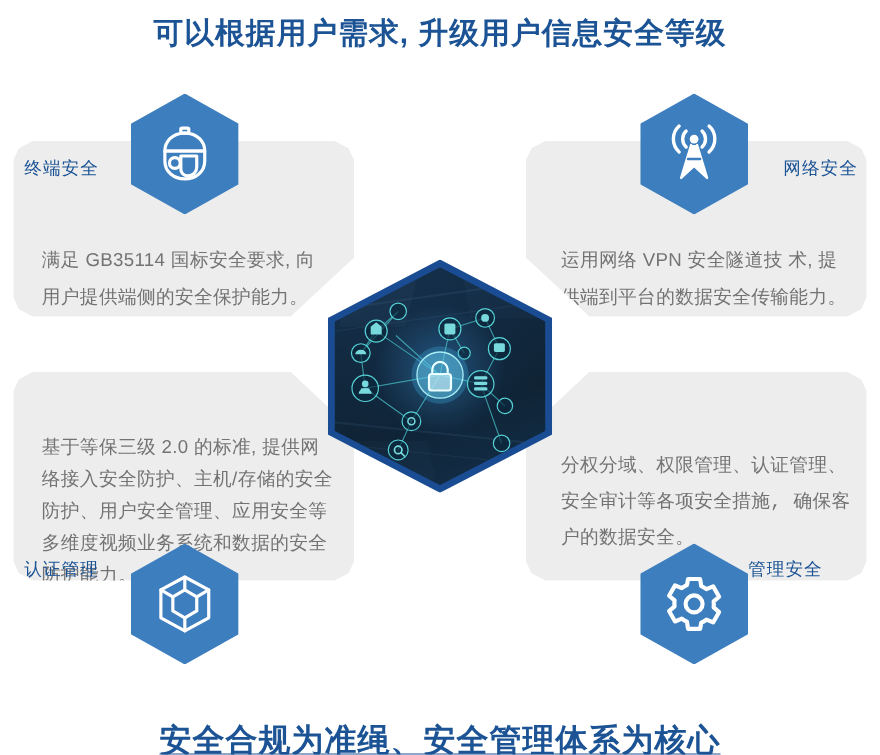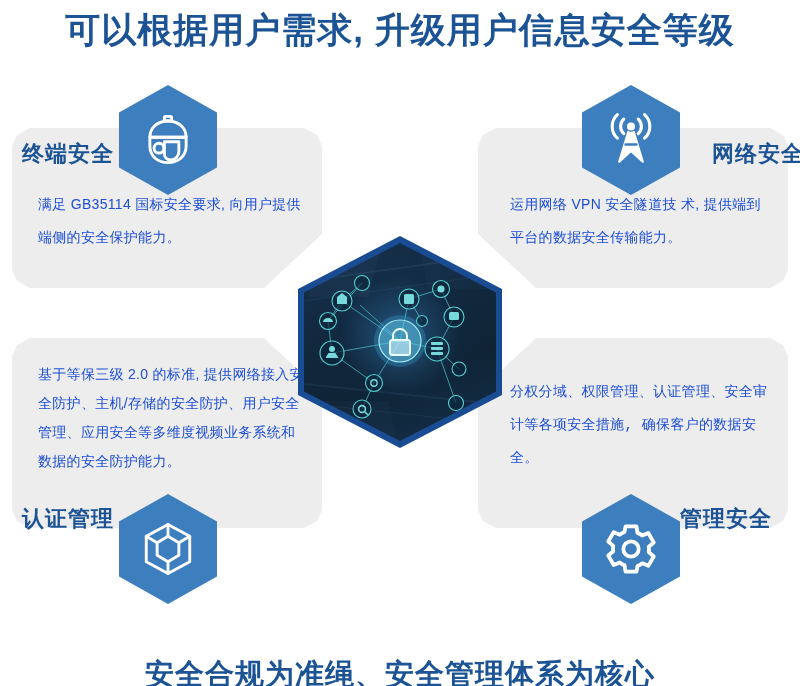--- a/index.html
+++ b/index.html
@@ -21,48 +21,49 @@
     left: 0;
     width: 800px;
     text-align: center;
     color: #1b5395;
     font-weight: bold;
     letter-spacing: 1px;
     white-space: nowrap;
   }
   #page-title {
     top: 8px;
-    font-size: 35px;
+    font-size: 27px;
     line-height: 44px;
   }
   #page-footer {
     top: 652px;
     font-size: 29px;
     line-height: 44px;
     text-decoration: underline;
   }
 
   
   .card {
     position: absolute;
     background: #ededed;
     box-sizing: border-box;
   }
   .card-body {
     position: absolute;
-    color: #1d4ed8;
-    font-size: 14px;
+    color: #737373;
+    font-size: 17px;
     line-height: 33px;
     letter-spacing: 0.3px;
+    margin-top: 32px;
   }
   .card-title {
     position: absolute;
     color: #1b5395;
-    font-size: 22px;
-    font-weight: bold;
+    font-size: 16px;
+    font-weight: normal;
     letter-spacing: 1px;
     line-height: 28px;
     white-space: nowrap;
     z-index: 6;
   }
 
   
   #card-terminal {
     left: 12px;  top: 128px;  width: 310px;  height: 160px;
     border-radius: 18px 18px 0 18px;

